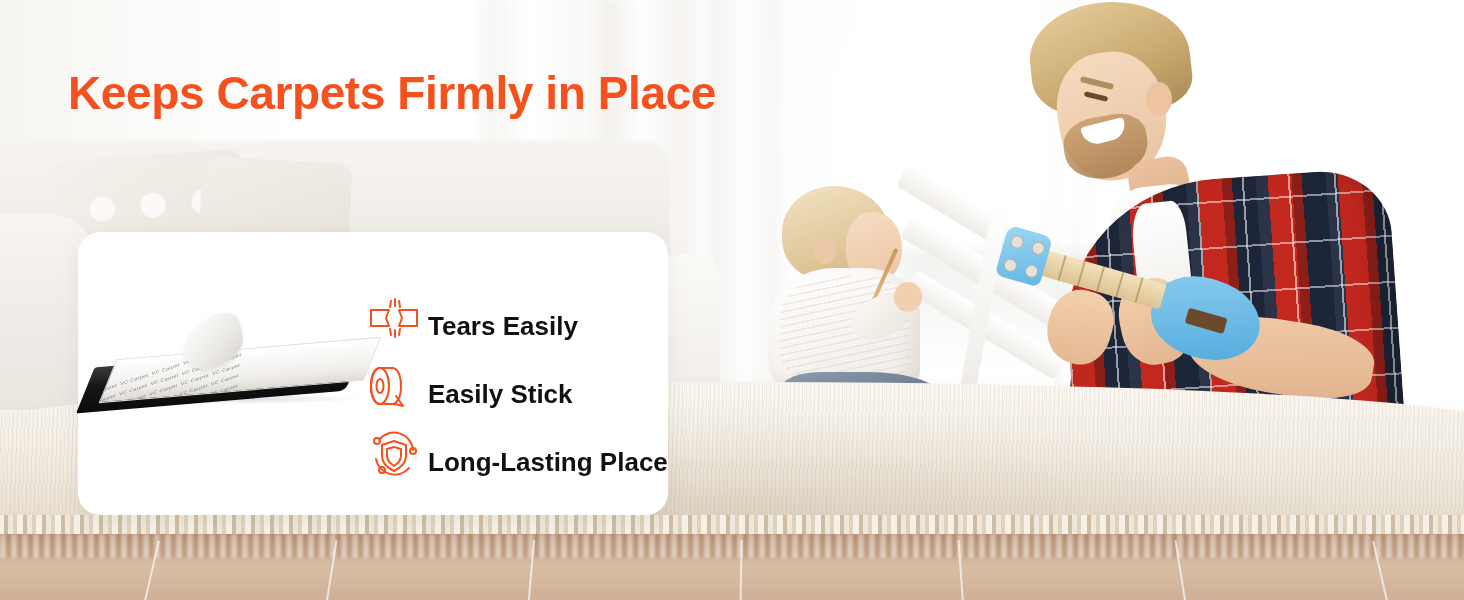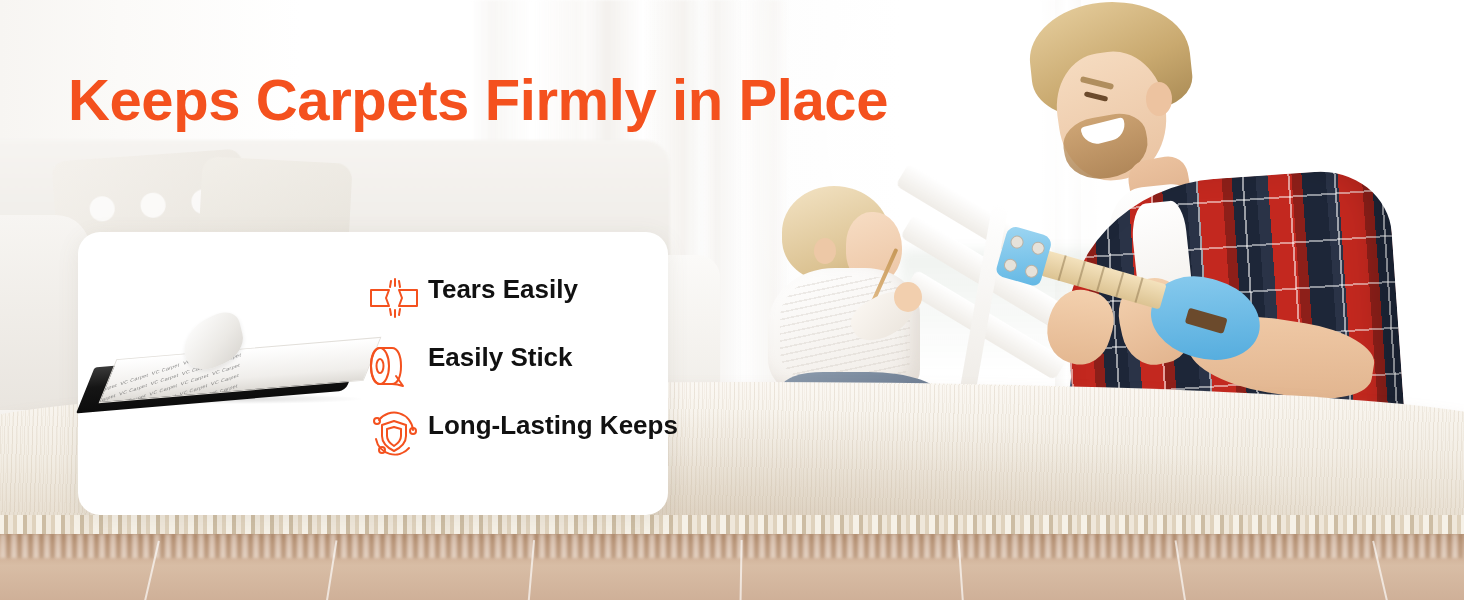--- a/index.html
+++ b/index.html
@@ -338,21 +338,21 @@
     filter: blur(1.4px);
   }
   .floor-line {
     position: absolute; top: 6px; width: 2px; height: 70px;
     background: rgba(255,255,255,.65); filter: blur(.4px);
   }
 
   
   .headline {
     position: absolute; left: 68px; top: 66px;
-    font-size: 58px; font-weight: bold; letter-spacing: -.4px;
+    font-size: 46px; font-weight: bold; letter-spacing: -.4px;
     color: #f4511e;
     white-space: nowrap;
   }
   .subtitle {
     position: absolute; left: 68px; top: 129px;
     font-size: 27px; font-weight: normal; color: #1c1c1c;
     white-space: nowrap;
   }
 
   
@@ -391,21 +391,21 @@
     box-shadow: 0 2px 4px rgba(0,0,0,.08);
   }
   .tape-shadow {
     position: absolute; left: 26px; top: 66px; width: 250px; height: 10px;
     background: radial-gradient(ellipse at 50% 50%, rgba(0,0,0,.14), rgba(0,0,0,0) 72%);
     transform: skewX(-22deg);
   }
 
   
   .features { position: absolute; left: 288px; top: 42px; width: 300px; }
-  .feature-row { position: relative; height: 68px; display: flex; align-items: flex-start; }
+  .feature-row { position: relative; height: 68px; display: flex; align-items: flex-end; }
   .feature-icon { width: 56px; height: 48px; flex: none; }
   .feature-label {
     font-size: 26px; font-weight: bold; color: #111111; white-space: nowrap;
     margin-left: 6px;
   }
 </style>
 </head>
 <body>
 
 <div class="banner">
@@ -562,19 +562,19 @@
           <svg viewBox="0 0 56 48" width="56" height="48" fill="none" stroke="#f4511e" stroke-width="2" stroke-linecap="round" stroke-linejoin="round">
             <path d="M28 11 L40 15 V26 C40 33 34 38 28 41 C22 38 16 33 16 26 V15 Z"></path>
             <path d="M28 17 L35 19 V26 C35 31 31 34 28 36 C25 34 21 31 21 26 V19 Z"></path>
             <path d="M13 10 A19 19 0 0 1 47 20"></path>
             <path d="M43 38 A19 19 0 0 1 10 29"></path>
             <circle cx="11" cy="11" r="3"></circle>
             <circle cx="47" cy="21" r="3"></circle>
             <circle cx="16" cy="40" r="3"></circle>
           </svg>
         </span>
-        <span class="feature-label">Long-Lasting Keeps</span>
+        <span class="feature-label">Long-Lasting Place</span>
       </div>
 
     </div>
   </div>
 
 </div>
 
 </body></html>

